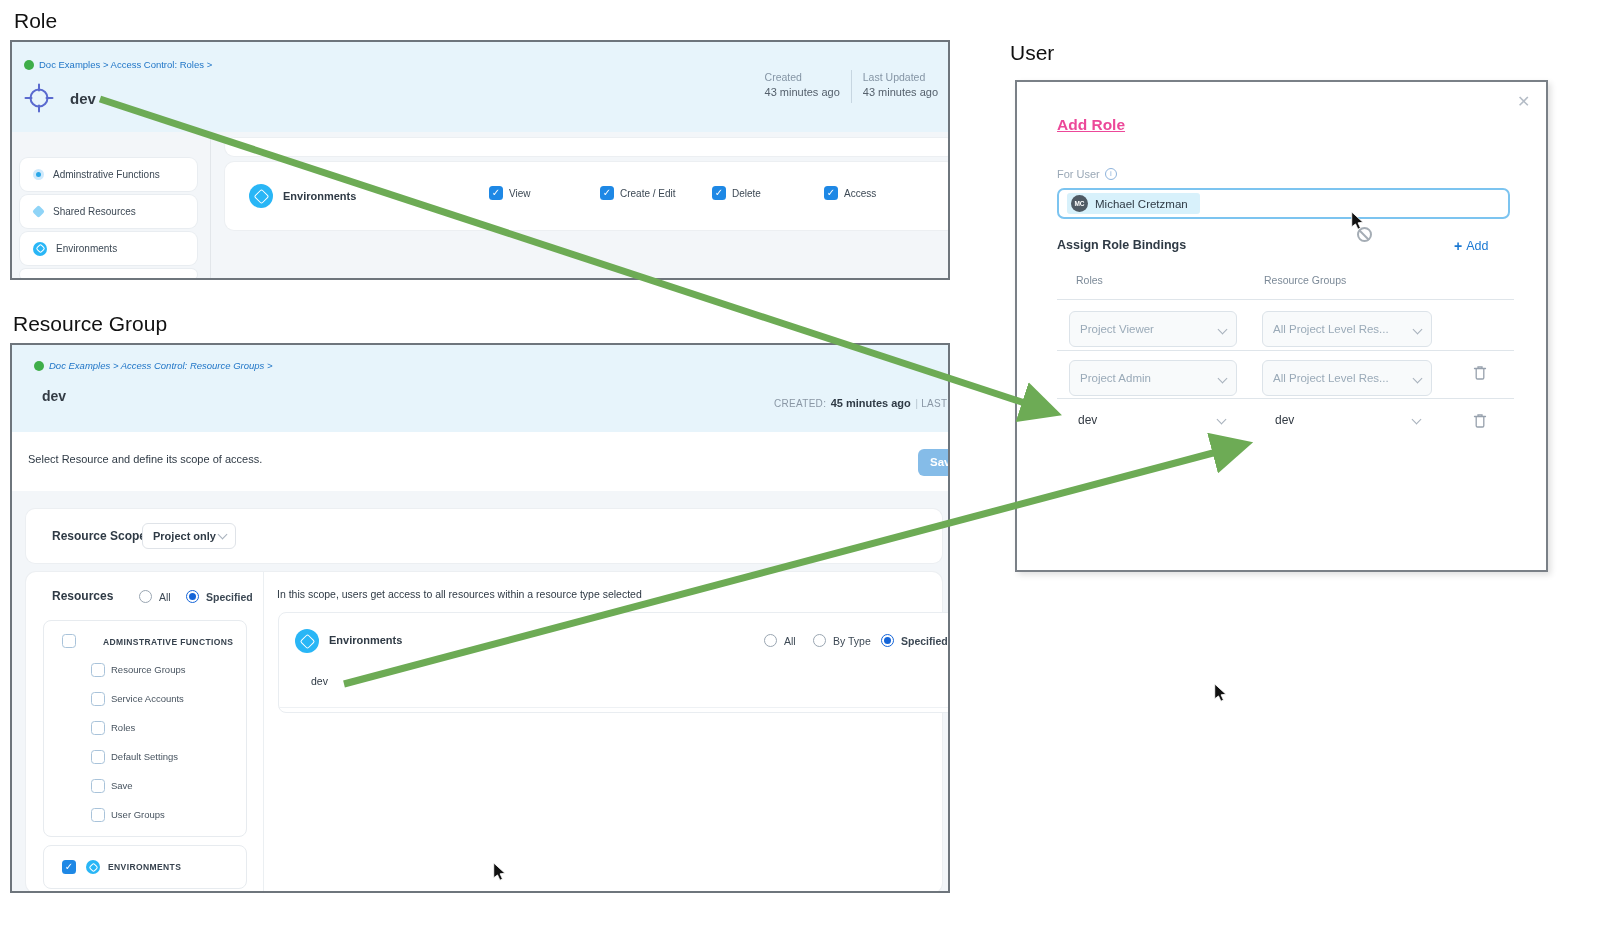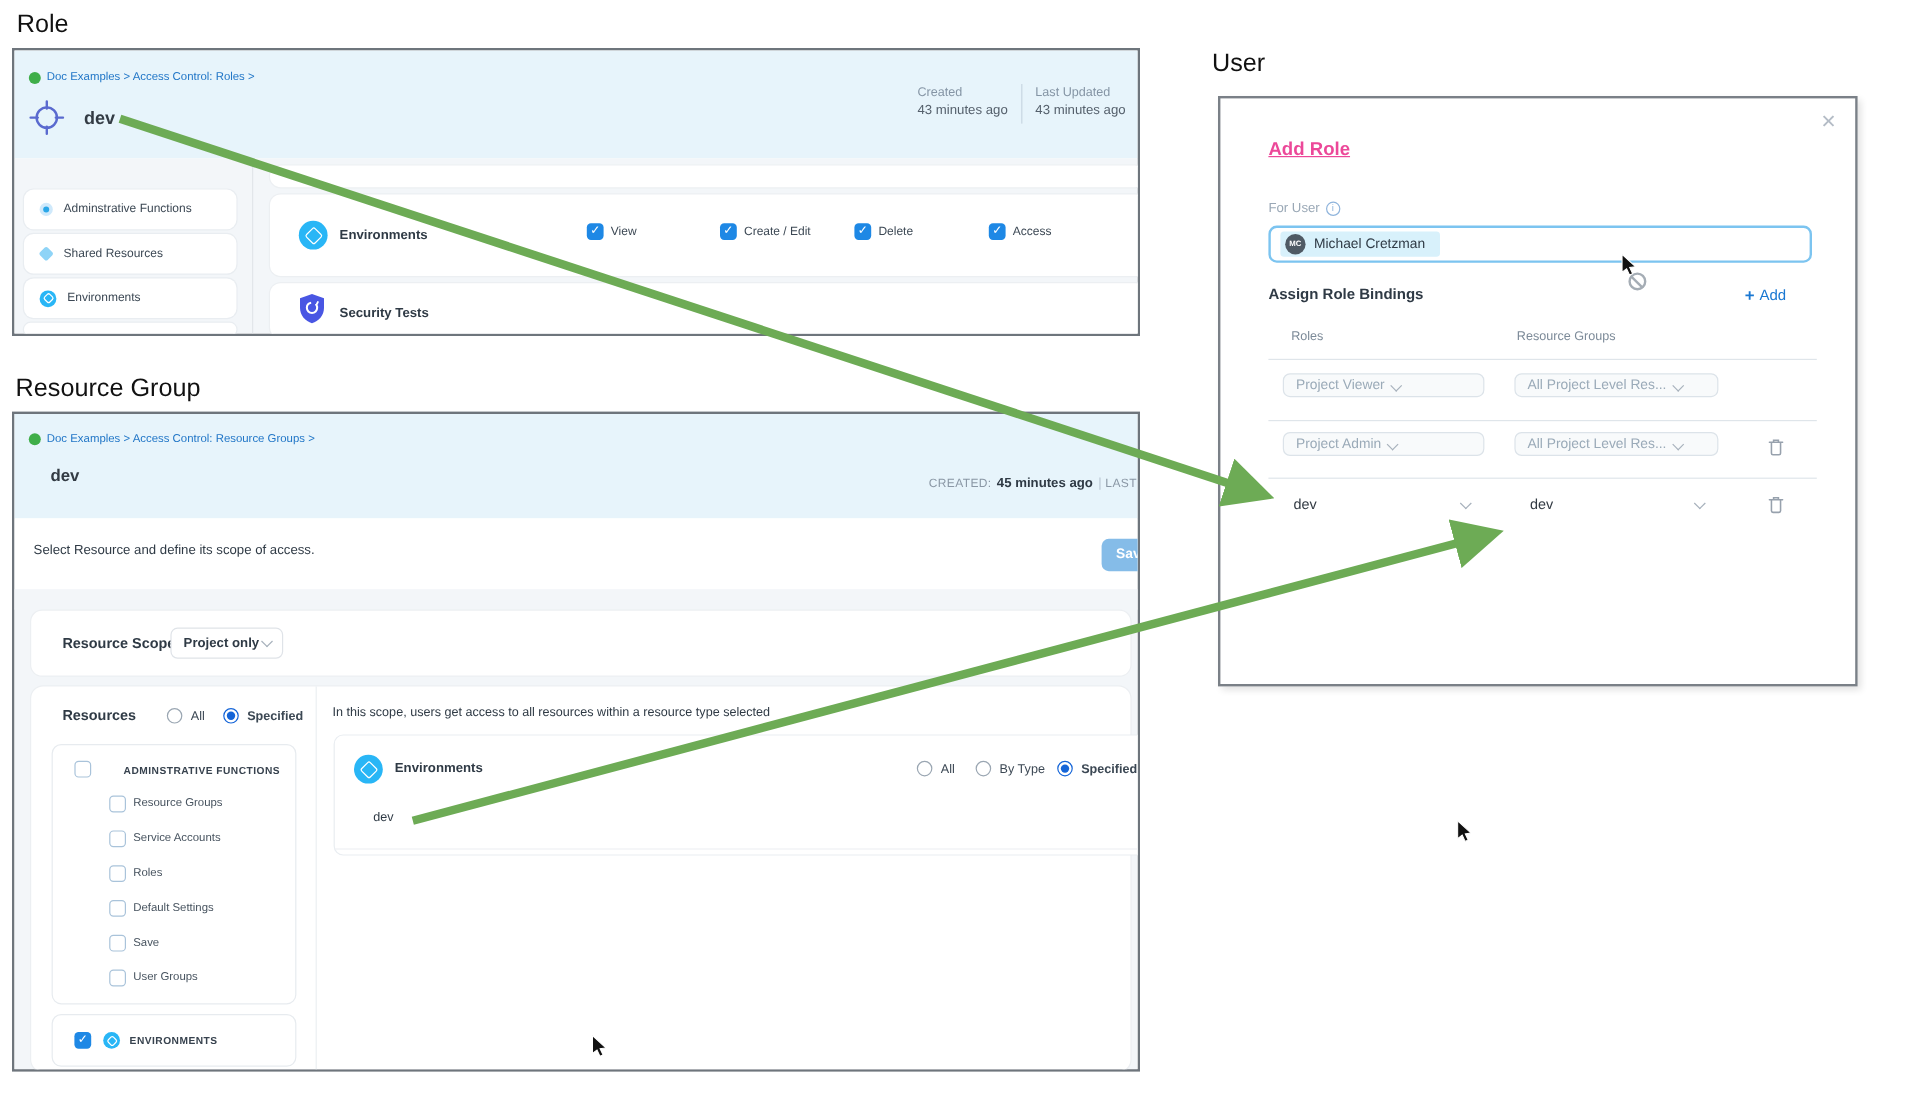--- a/index.html
+++ b/index.html
@@ -26,22 +26,22 @@
   .lbl { position:absolute; font-size:10px; color:#3c4854; white-space:nowrap; }
   .env-ic { width:24px; height:24px; border-radius:50%; background:#29b6f6; display:flex; align-items:center; justify-content:center; flex:0 0 auto; }
   .env-ic::after { content:""; width:9px; height:9px; border:1.6px solid #fff; transform:rotate(45deg); border-radius:2px; }
   .env-ic.sm { width:14px; height:14px; } .env-ic.sm::after { width:5px; height:5px; border-width:1.2px; }
   .dot-ic { width:11px; height:11px; border-radius:50%; background:#cfe9fb; position:relative; flex:0 0 auto; }
   .dot-ic::after { content:""; position:absolute; inset:3px; background:#2aa7e8; border-radius:50%; }
   .dia-ic { width:9px; height:9px; background:#8fd4f7; transform:rotate(45deg); border-radius:2px; margin:0 1px; flex:0 0 auto; }
   .sb-card { position:absolute; left:8px; width:177px; height:33px; background:#fff; border-radius:8px;
              box-shadow:0 0 0 1px #e9edf1; display:flex; align-items:center; gap:9px; padding-left:13px; }
   .chev { position:absolute; width:7px; height:7px; border-right:1.5px solid #a7b1bc; border-bottom:1.5px solid #a7b1bc; transform:rotate(45deg); }
-  .sel { position:absolute; height:20px; background:#f8fafb; border:1px solid #dce3e9; border-radius:6px;
-         color:#9aaab8; font-size:11.5px; display:flex; align-items:center; justify-content:flex-start; padding:0 10px; }
+  .sel { position:absolute; height:36px; background:#f8fafb; border:1px solid #dce3e9; border-radius:6px;
+         color:#9aaab8; font-size:11.5px; display:flex; align-items:center; justify-content:space-between; padding:0 10px; }
   .sel .chev { position:static; transform:rotate(45deg); margin-left:6px; }
   .hr { position:absolute; height:1px; background:#dfe5ea; }
   .info-ic { width:12px; height:12px; border:1.2px solid #8fb4dc; border-radius:50%; color:#8fb4dc;
              font-size:8px; line-height:10px; text-align:center; display:inline-block; }
   .block-ic { position:absolute; width:15px; height:15px; border:2px solid #a5adb5; border-radius:50%; background:rgba(255,255,255,.4); }
   .block-ic::after { content:""; position:absolute; left:-2px; top:4.5px; width:14px; height:2px; background:#a5adb5; transform:rotate(45deg); }
   .trash { position:absolute; }
   svg.arrows, .cursor { pointer-events:none; }
 </style>
 </head>
@@ -95,37 +95,27 @@
       <span class="cb on" style="left:264px; top:24px;"></span>
       <span class="lbl" style="left:284px; top:26px;">View</span>
       <span class="cb on" style="left:375px; top:24px;"></span>
       <span class="lbl" style="left:395px; top:26px;">Create / Edit</span>
       <span class="cb on" style="left:487px; top:24px;"></span>
       <span class="lbl" style="left:507px; top:26px;">Delete</span>
       <span class="cb on" style="left:599px; top:24px;"></span>
       <span class="lbl" style="left:619px; top:26px;">Access</span>
     </div>
 
-    <div class="card" style="left:213px; top:194px; width:730px; height:46px;">
-      <span class="abs" style="left:23px; top:8px;">
-        <svg width="24" height="27" viewBox="0 0 24 27">
-            <path d="M12 1l10 3.5v8c0 6.6-4.5 11.2-10 12.8C6.5 23.7 2 19.1 2 12.5v-8z" fill="#4956e3"></path>
-            <circle cx="12" cy="12.5" r="4.3" fill="none" stroke="#fff" stroke-width="1.7" stroke-dasharray="19 4"></circle>
-            <path d="M15.8 9.8l1.1-2.1" stroke="#fff" stroke-width="1.5" stroke-linecap="round"></path>
-          </svg>
-      </span>
-      <span class="abs" style="left:58px; top:19px; font-size:11px; font-weight:700; color:#2f3a45;">Security Tests</span>
-    </div>
   </div>
 
   <div class="abs heading" style="left:13px; top:312px;">Resource Group</div>
 
   <div class="panel" style="left:10px; top:343px; width:940px; height:550px;">
     <div class="phead" style="height:87px;"></div>
-    <div class="abs crumb" style="left:12px; top:15px;">
+    <div class="abs crumb" style="left:22px; top:15px;font-style:italic;">
       <span class="bc-dot"></span>
       <span>Doc Examples &gt; Access Control: Resource Groups &gt;</span>
     </div>
     <div class="abs" style="left:30px; top:43px; font-size:14px; font-weight:600; color:#333b44;">dev</div>
     <div class="abs" style="left:762px; top:48px; white-space:nowrap;">
       <span style="font-size:10px; color:#8a97a5; letter-spacing:.3px;">CREATED:</span>
       <span style="font-size:11px; color:#2f3a45; font-weight:600;">45 minutes ago</span>
       <span style="font-size:11px; color:#b9c6d2;"> | </span>
       <span style="font-size:10px; color:#8a97a5; letter-spacing:.3px;">LAST UPDATED:</span>
     </div>

